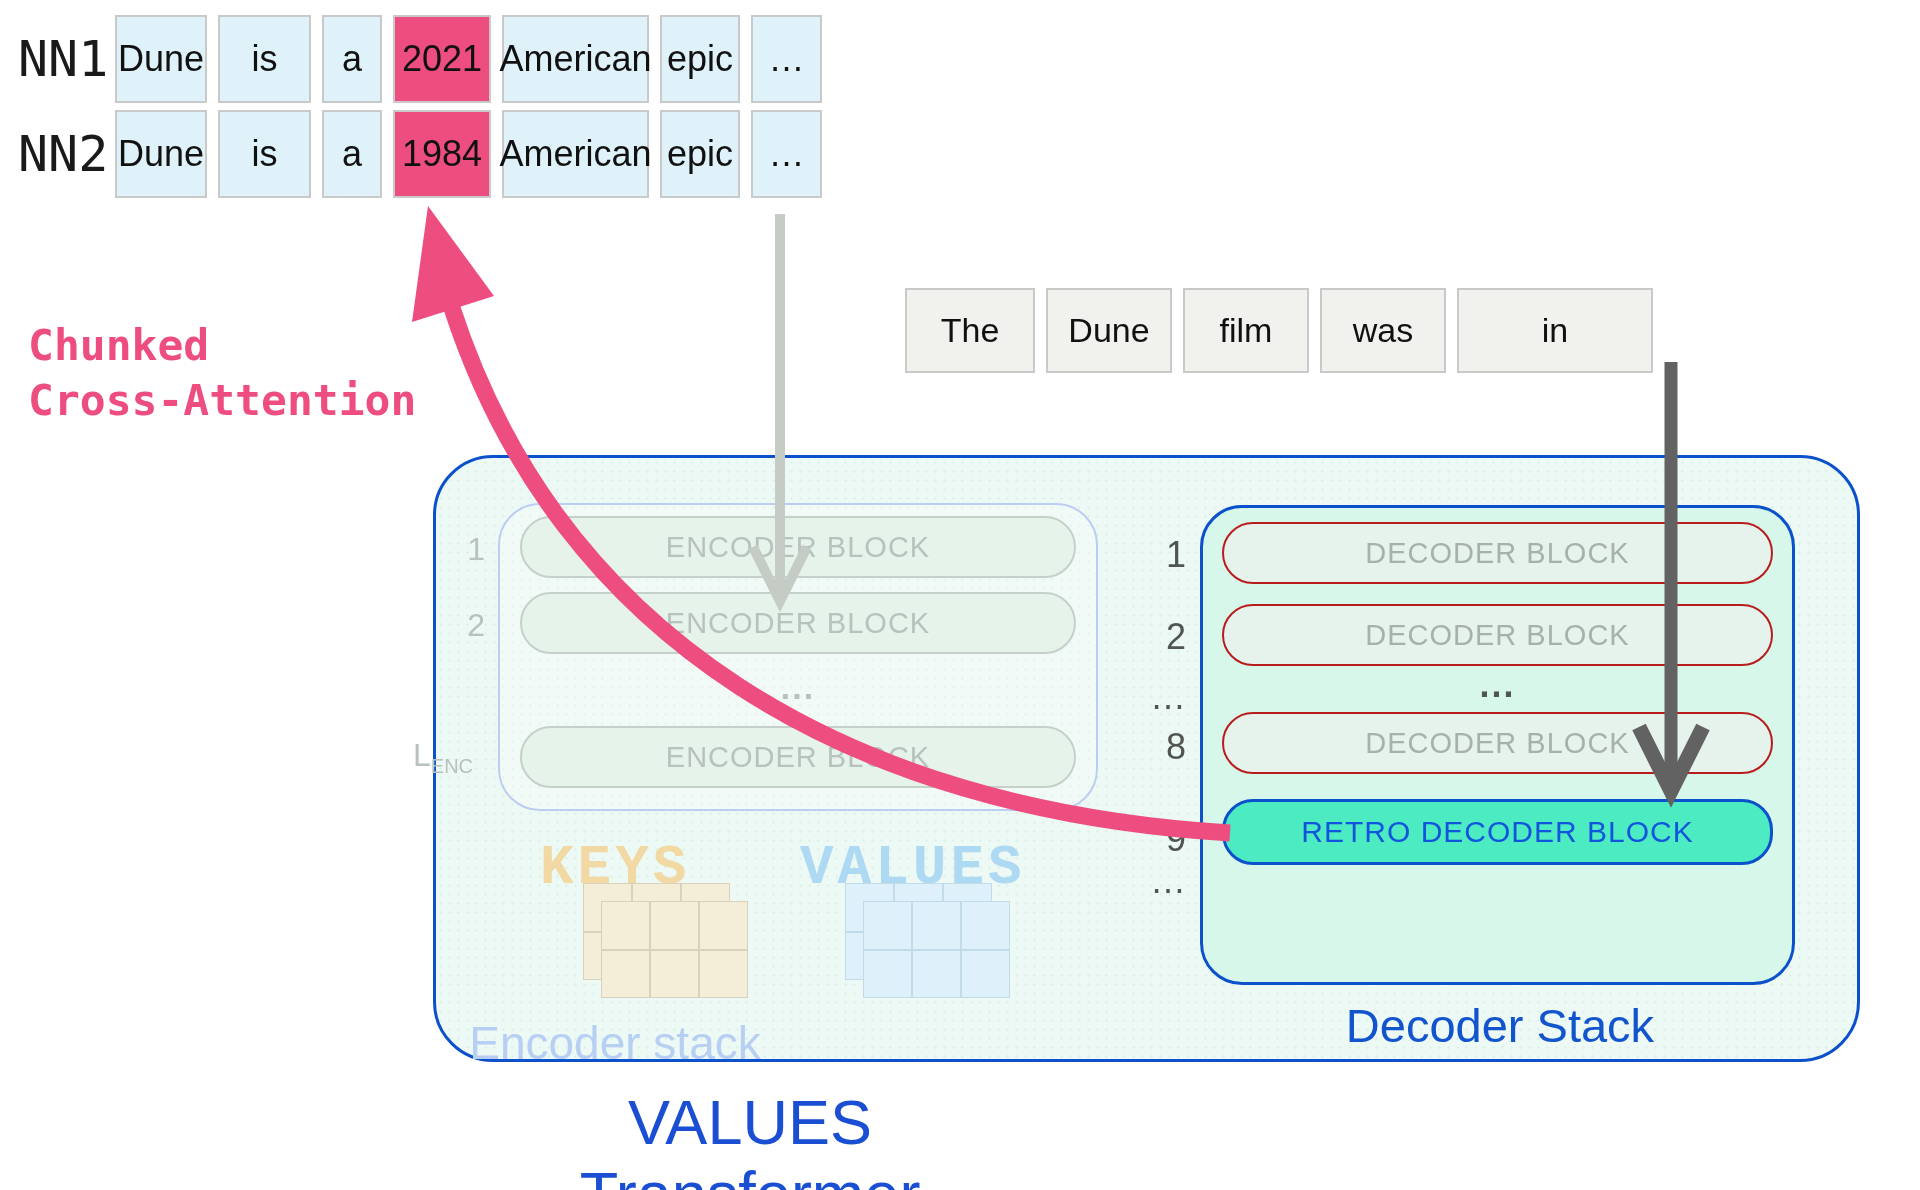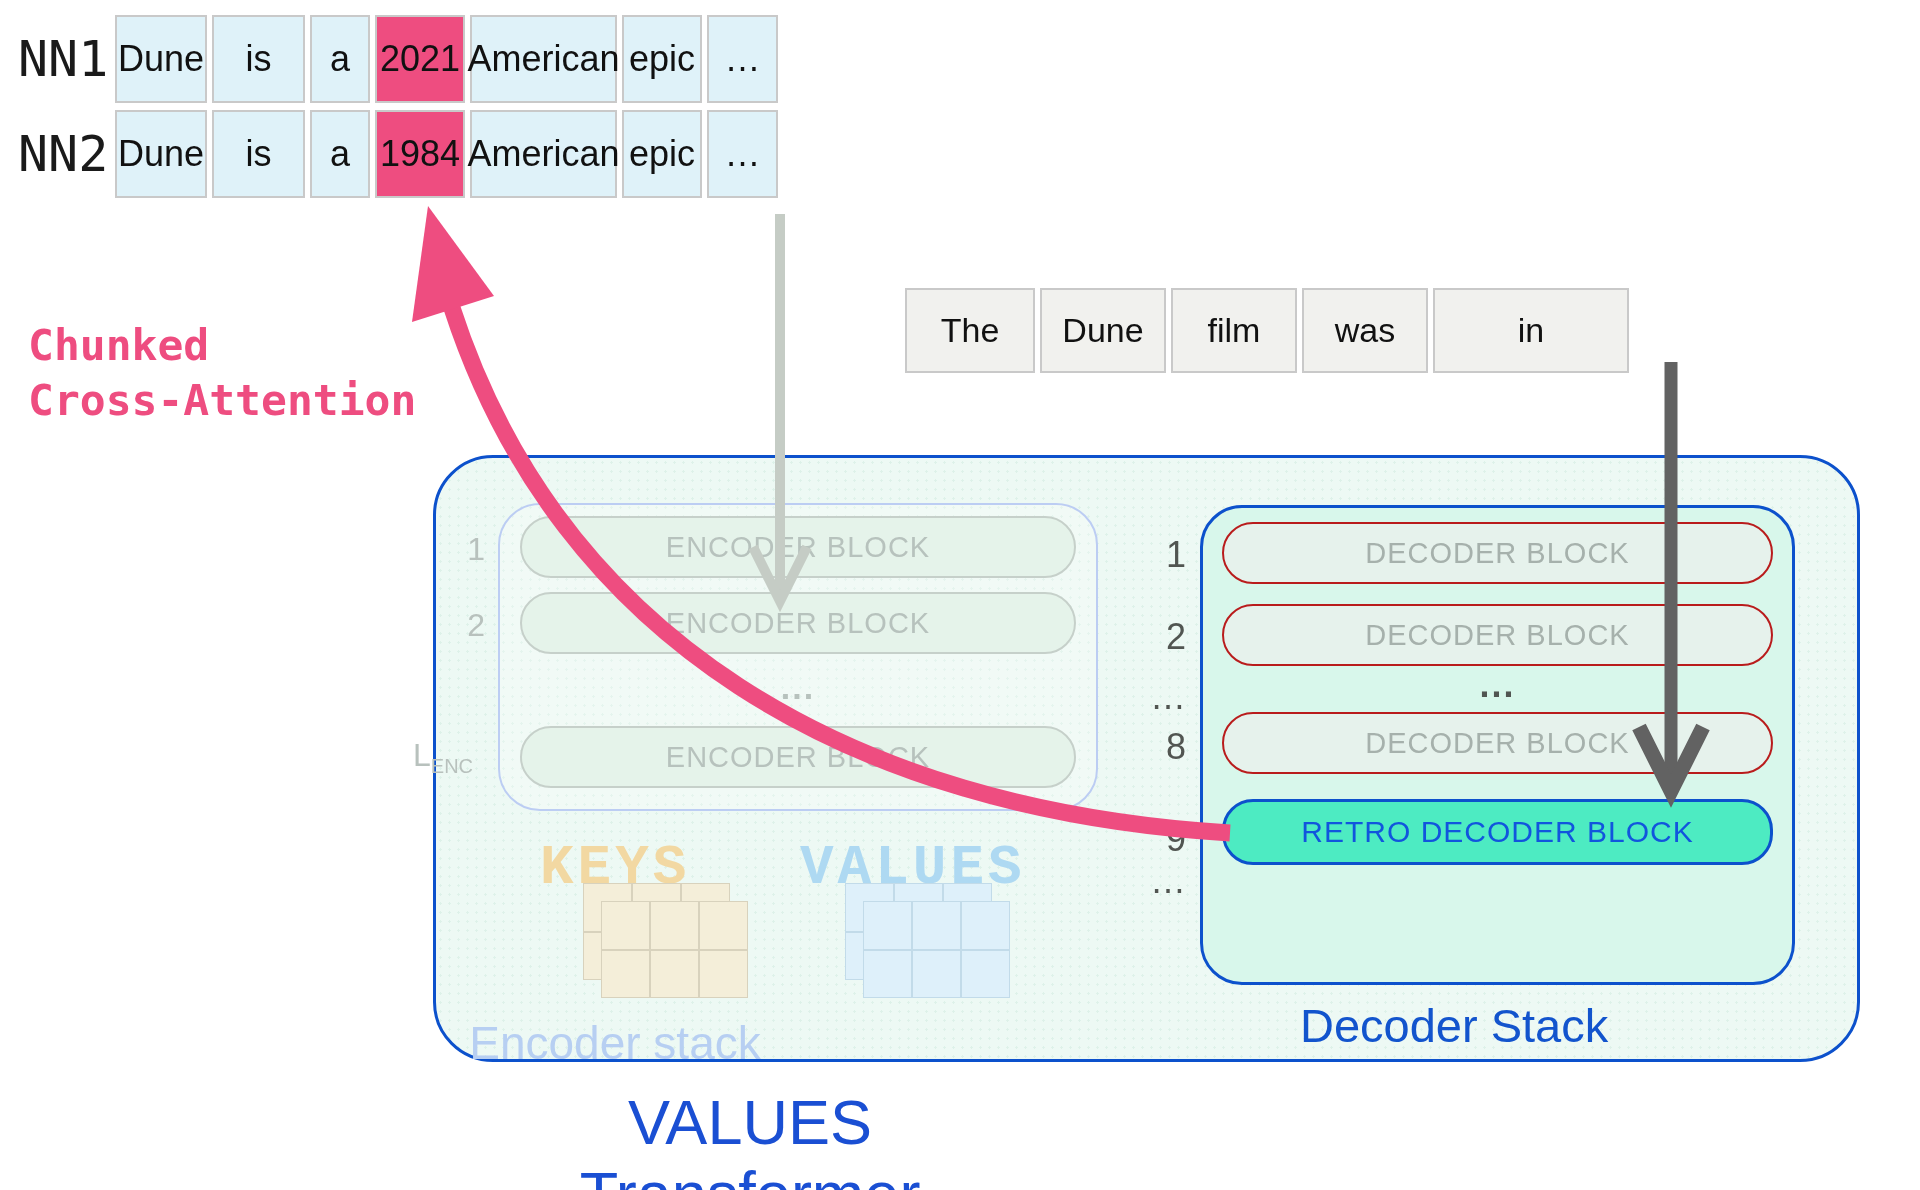--- a/index.html
+++ b/index.html
@@ -1,29 +1,29 @@
 <!DOCTYPE html>
 <html style="--pink: #ee4d80; --tokenBlue: #dff2f9; --tokenGray: #f1f1ee; --frameBlue: #0c51cc; --mintBg: #edf9f4; --decoderBg: #d8f7eb; --retroFill: #4debc2; --retroText: #1155dd; --encBlockFill: #e5f3ea; --encBlockText: #b7c2bd; --decBlockFill: #e6f2ec; --decBlockText: #a6b1ac; --encNumGray: #b8c1bd; --decNumGray: #515551; --keysColor: #f2d8a2; --valuesColor: #aed9f2; --keysFill: #f4eed9; --valuesFill: #def0fa; --encCaption: #b7cff2; --decCaption: #1254cd; --titleBlue: #1a4fd3; --grayArrow: #c5ccc5; --darkArrow: #626262;"><head>
 <meta charset="utf-8">
 <style>
   html,body{margin:0;padding:0;background:#ffffff;}
   body{width:1920px;height:1190px;position:relative;overflow:hidden;
        font-family:"Liberation Sans",sans-serif;}
   .abs{position:absolute;}
 
   
-  .token-row{display:flex;gap:5px;}
+  .token-row{display:flex;gap:11px;}
   .cell{box-sizing:border-box;display:flex;align-items:center;justify-content:center;
         border:2px solid #c9c9c9;font-size:36px;color:#111;}
   .nn-row .cell{height:88px;background:var(--tokenBlue);}
   .nn-row .cell.hl{background:var(--pink);}
   .nn-row .cell:nth-child(1){width:92px}
   .nn-row .cell:nth-child(2){width:93px}
   .nn-row .cell:nth-child(3){width:60px}
-  .nn-row .cell:nth-child(4){width:90px}
+  .nn-row .cell:nth-child(4){width:98px}
   .nn-row .cell:nth-child(5){width:147px}
   .nn-row .cell:nth-child(6){width:80px}
   .nn-row .cell:nth-child(7){width:71px}
   .input-row .cell{height:85px;background:var(--tokenGray);font-size:34px;}
   .input-row .cell:nth-child(1){width:130px}
   .input-row .cell:nth-child(2){width:126px}
   .input-row .cell:nth-child(3){width:126px}
   .input-row .cell:nth-child(4){width:126px}
   .input-row .cell:nth-child(5){width:196px}
   .input-row .cell:nth-child(6){width:94px}
@@ -63,21 +63,21 @@
   
   .dec-frame{left:1200px;top:505px;width:595px;height:480px;box-sizing:border-box;
     border:3px solid var(--frameBlue);border-radius:42px;background:var(--decoderBg);}
   .dec-block{left:1222px;width:551px;height:62px;border:2px solid #b91c1c;
              background:var(--decBlockFill);color:var(--decBlockText);font-size:29px;}
   .retro-block{left:1222px;width:551px;height:66px;border:3px solid var(--frameBlue);
                background:var(--retroFill);color:var(--retroText);font-size:30px;}
   .dec-num{color:var(--decNumGray);font-size:36px;width:66px;text-align:right;}
   .dec-dots{left:1200px;width:595px;text-align:center;color:var(--decNumGray);
             font-size:36px;font-weight:bold;letter-spacing:2px;}
-  .dec-caption{left:1300px;top:998px;width:400px;text-align:left;font-size:47px;
+  .dec-caption{left:1300px;top:998px;width:400px;text-align:center;font-size:47px;
                color:var(--decCaption);}
 
   .main-title{left:450px;top:1086px;width:600px;text-align:center;font-size:63px;
               color:var(--titleBlue);}
 
   #arrow-layer{left:0;top:0;width:1920px;height:1190px;pointer-events:none;z-index:10;}
 </style>
 </head>
 <body>
 

